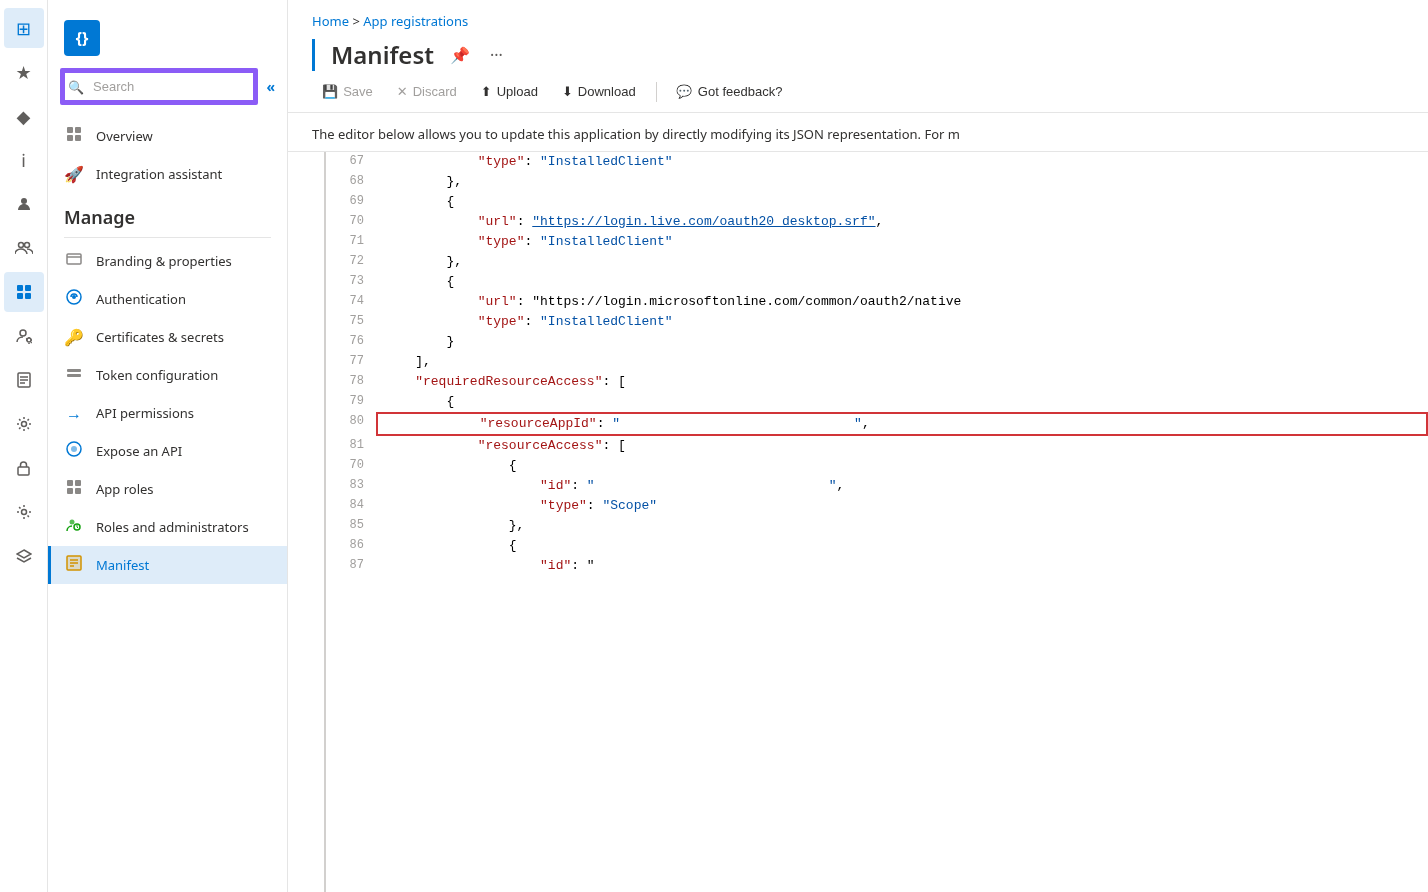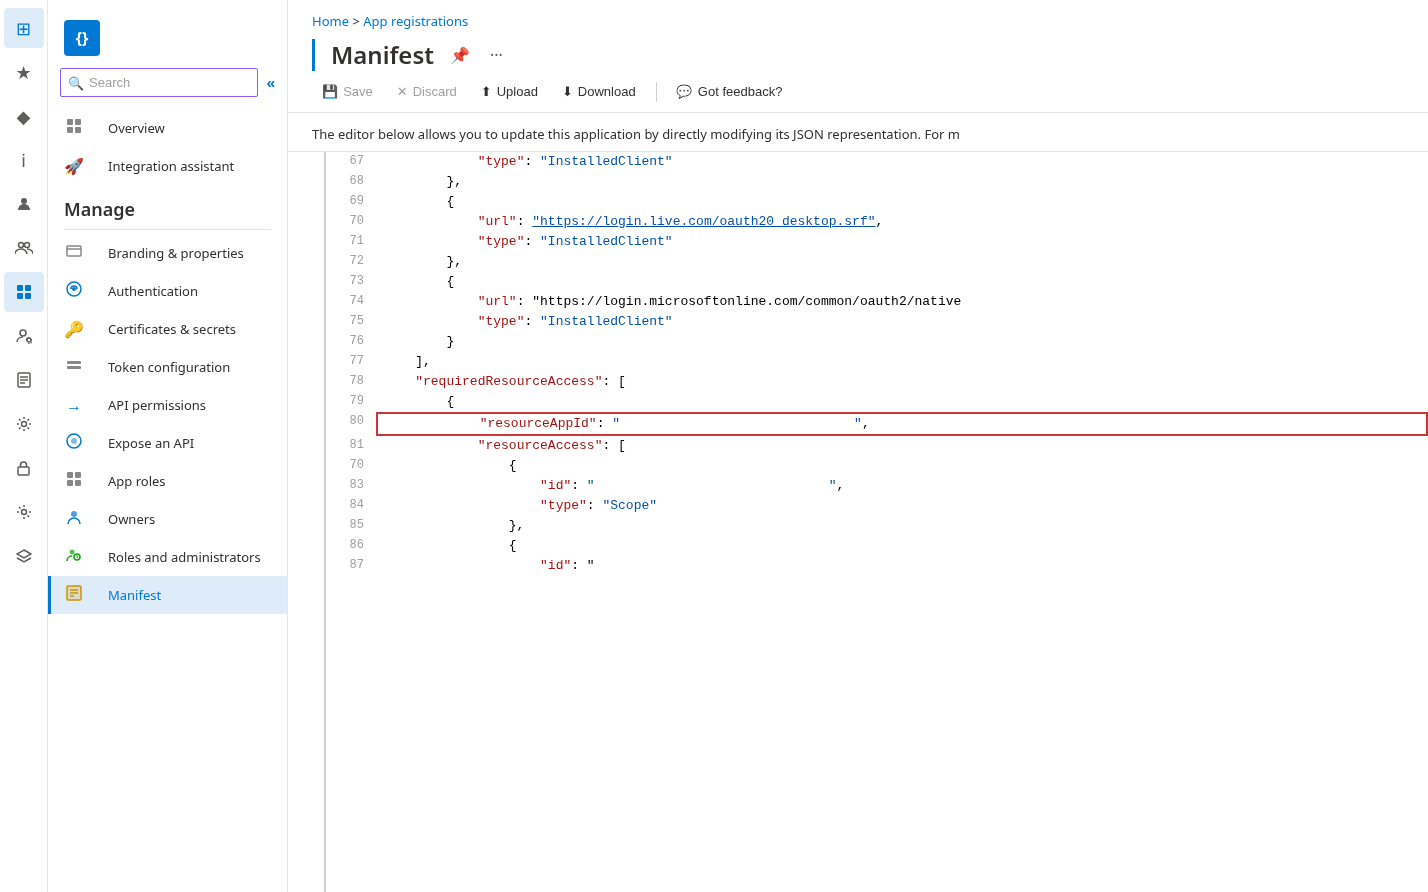--- a/index.html
+++ b/index.html
@@ -63,21 +63,21 @@
     }
 
     .search-box {
       margin: 0 12px 12px;
       position: relative;
       display: flex;
       align-items: center;
     }
     .search-box input {
       width: 100%;
-      border: 1px solid #8b5cf6;
+      border: 5px solid #8b5cf6;
       border-radius: 2px;
       padding: 6px 8px 6px 28px;
       font-size: 13px;
       outline: none;
       color: #323130;
     }
     .search-box input::placeholder { color: #a19f9d; }
     .search-icon-wrap {
       position: absolute;
       left: 8px;
@@ -88,21 +88,21 @@
       margin-left: 8px;
       color: #0078d4;
       cursor: pointer;
       font-size: 14px;
       font-weight: bold;
     }
 
     .sidebar-nav-item {
       display: flex;
       align-items: center;
-      gap: 24px;
+      gap: 12px;
       padding: 8px 16px;
       cursor: pointer;
       color: #323130;
       font-size: 13px;
     }
     .sidebar-nav-item .nav-icon { font-size: 16px; width: 20px; text-align: center; }
 
     .sidebar-section-label {
       padding: 12px 16px 4px;
       font-weight: 600;
@@ -410,29 +410,20 @@
       <svg width="16" height="16" viewBox="0 0 16 16" fill="none">
           <rect x="1" y="1" width="6" height="6" rx="1" fill="#8a8886"></rect>
           <rect x="9" y="1" width="6" height="6" rx="1" fill="#8a8886"></rect>
           <rect x="1" y="9" width="6" height="6" rx="1" fill="#8a8886"></rect>
           <rect x="9" y="9" width="6" height="6" rx="1" fill="#8a8886"></rect>
         </svg>
     </span>
     <span>App roles</span>
   </div>
 
-  <div class="sidebar-nav-item">
-    <span class="nav-icon">
-      <svg width="16" height="16" viewBox="0 0 16 16">
-          <circle cx="8" cy="5" r="3" fill="#0078d4" opacity="0.7"></circle>
-          <path d="M2 15c0-3.3 2.7-6 6-6s6 2.7 6 6" stroke="#0078d4" stroke-width="1.5" fill="none"></path>
-        </svg>
-    </span>
-    <span>Owners</span>
-  </div>
 
   <div class="sidebar-nav-item">
     <span class="nav-icon">
       <svg width="16" height="16" viewBox="0 0 16 16">
           <circle cx="6" cy="5" r="2.5" fill="#13a10e" opacity="0.7"></circle>
           <path d="M1 14c0-2.8 2.2-5 5-5" stroke="#13a10e" stroke-width="1.5" fill="none"></path>
           <circle cx="11" cy="10" r="3" fill="none" stroke="#13a10e" stroke-width="1.5"></circle>
           <path d="M11 8v2l1 1" stroke="#13a10e" stroke-width="1" fill="none"></path>
         </svg>
     </span>

